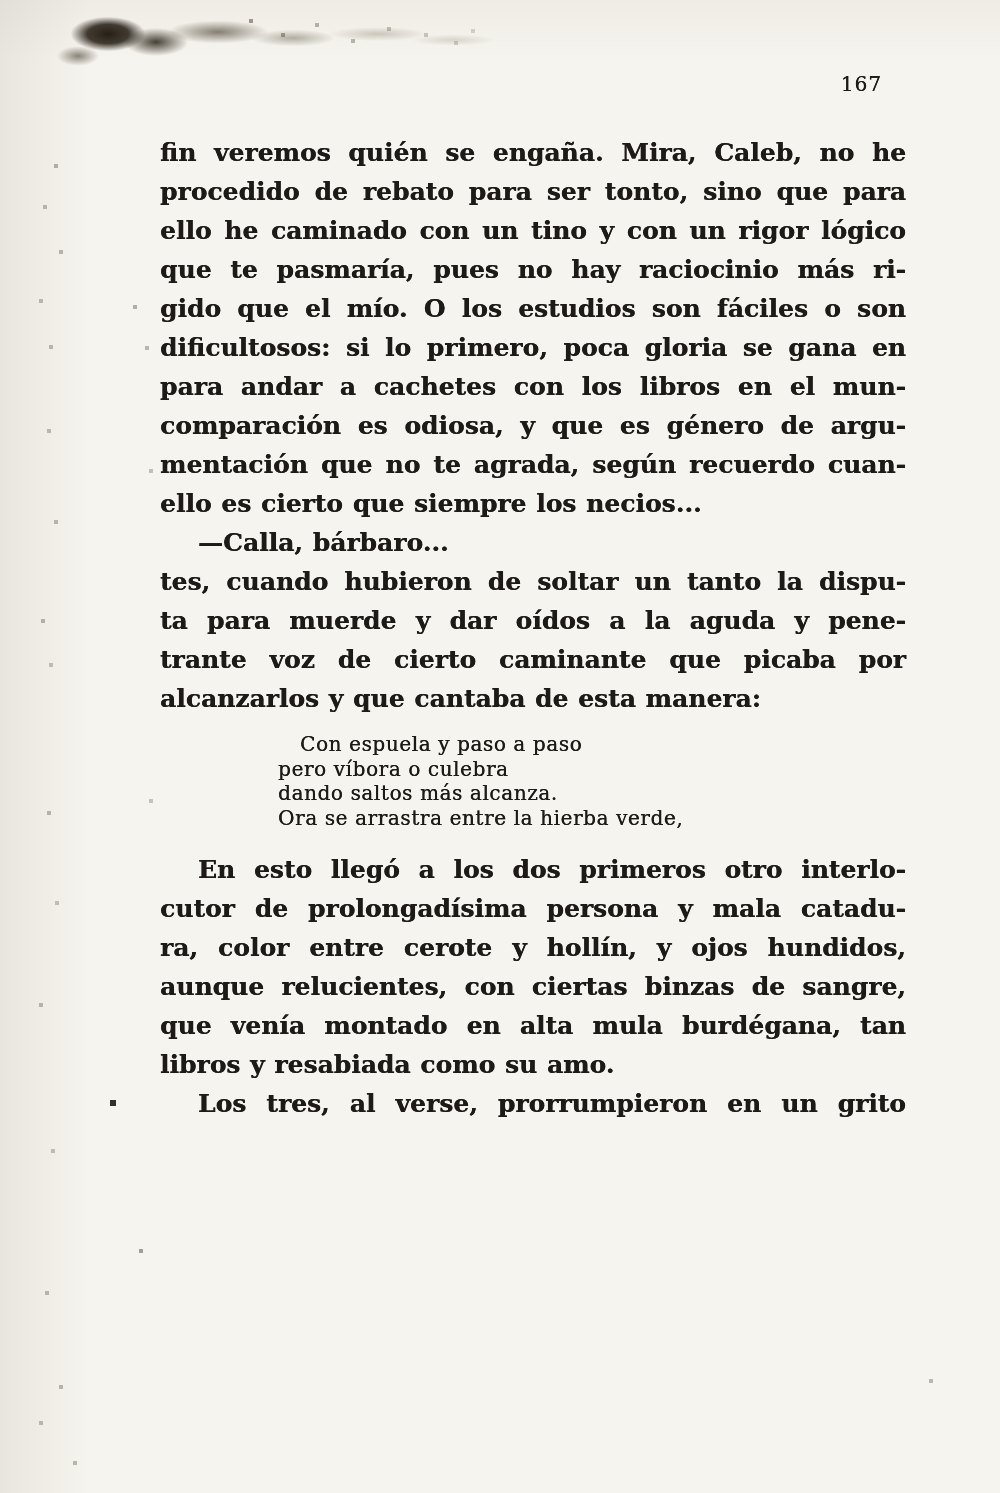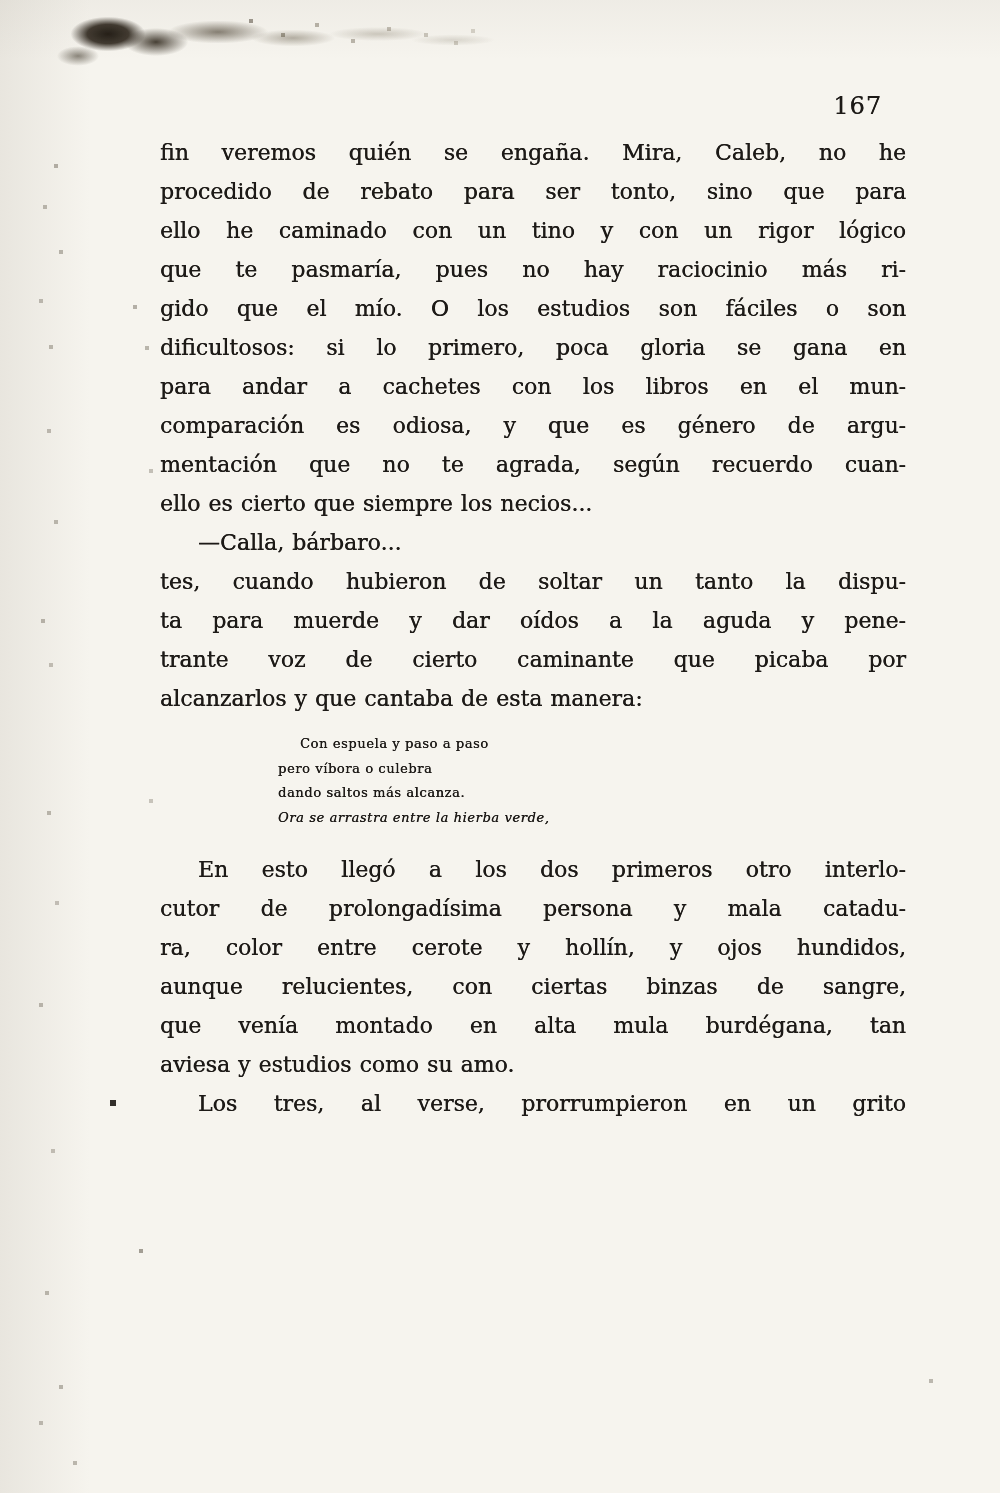--- a/index.html
+++ b/index.html
@@ -15,55 +15,56 @@
   .scan-page {
     position: absolute;
     inset: 0;
     
     background:
       linear-gradient(to right, rgba(150,142,128,0.14), rgba(150,142,128,0.0) 9%),
       linear-gradient(to bottom, rgba(150,142,128,0.08), rgba(150,142,128,0.0) 4%);
   }
   .page-number {
     position: absolute;
-    top: 92px;
+    top: 72px;
     right: 118px;
-    font-size: 24px;
+    font-size: 20px;
     letter-spacing: 1px;
     text-shadow: 0.3px 0 0 currentColor;
   }
   .text-block {
     position: absolute;
     left: 160px;
     top: 133px;
     width: 746px;
     text-shadow: 0.3px 0 0 currentColor;
   }
   .para .line {
-    font-size: 22px;
+    font-size: 25px;
     line-height: 39px;
     text-align: justify;
     text-align-last: justify;
     word-spacing: 1px;
+    font-weight: bold;
   }
   .para .line.indent { text-indent: 38px; }
   .para .line.last { text-align-last: left; }
   .verse {
     margin-top: 14px;
     margin-bottom: 20px;
     padding-left: 118px;
   }
   .verse .line {
-    font-size: 13px;
+    font-size: 20px;
     line-height: 24.5px;
     text-align: left;
     letter-spacing: 0.6px;
   }
   .verse .line.indent2 { text-indent: 22px; }
-  .verse .line.italic { font-style: italic; }
+  .verse .line.italic { }
 
   
   .smudge-topleft {
     position: absolute;
     left: 38px;
     top: 4px;
     width: 460px;
     height: 78px;
     pointer-events: none;
     background:
@@ -162,19 +163,19 @@
         <div class="line">pero víbora o culebra</div>
         <div class="line">dando saltos más alcanza.</div>
         <div class="line italic">Ora se arrastra entre la hierba verde,</div>
       </div>
       <div class="para">
         <div class="line indent">En esto llegó a los dos primeros otro interlo-</div>
         <div class="line">cutor de prolongadísima persona y mala catadu-</div>
         <div class="line">ra, color entre cerote y hollín, y ojos hundidos,</div>
         <div class="line">aunque relucientes, con ciertas binzas de sangre,</div>
         <div class="line">que venía montado en alta mula burdégana, tan</div>
-        <div class="line last">aviesa y estudios como su amo.</div>
+        <div class="line last">libros y resabiada como su amo.</div>
       </div>
       <div class="para">
         <div class="line indent">Los tres, al verse, prorrumpieron en un grito</div>
       </div>
     </div>
 </div>
 
 </body></html>

